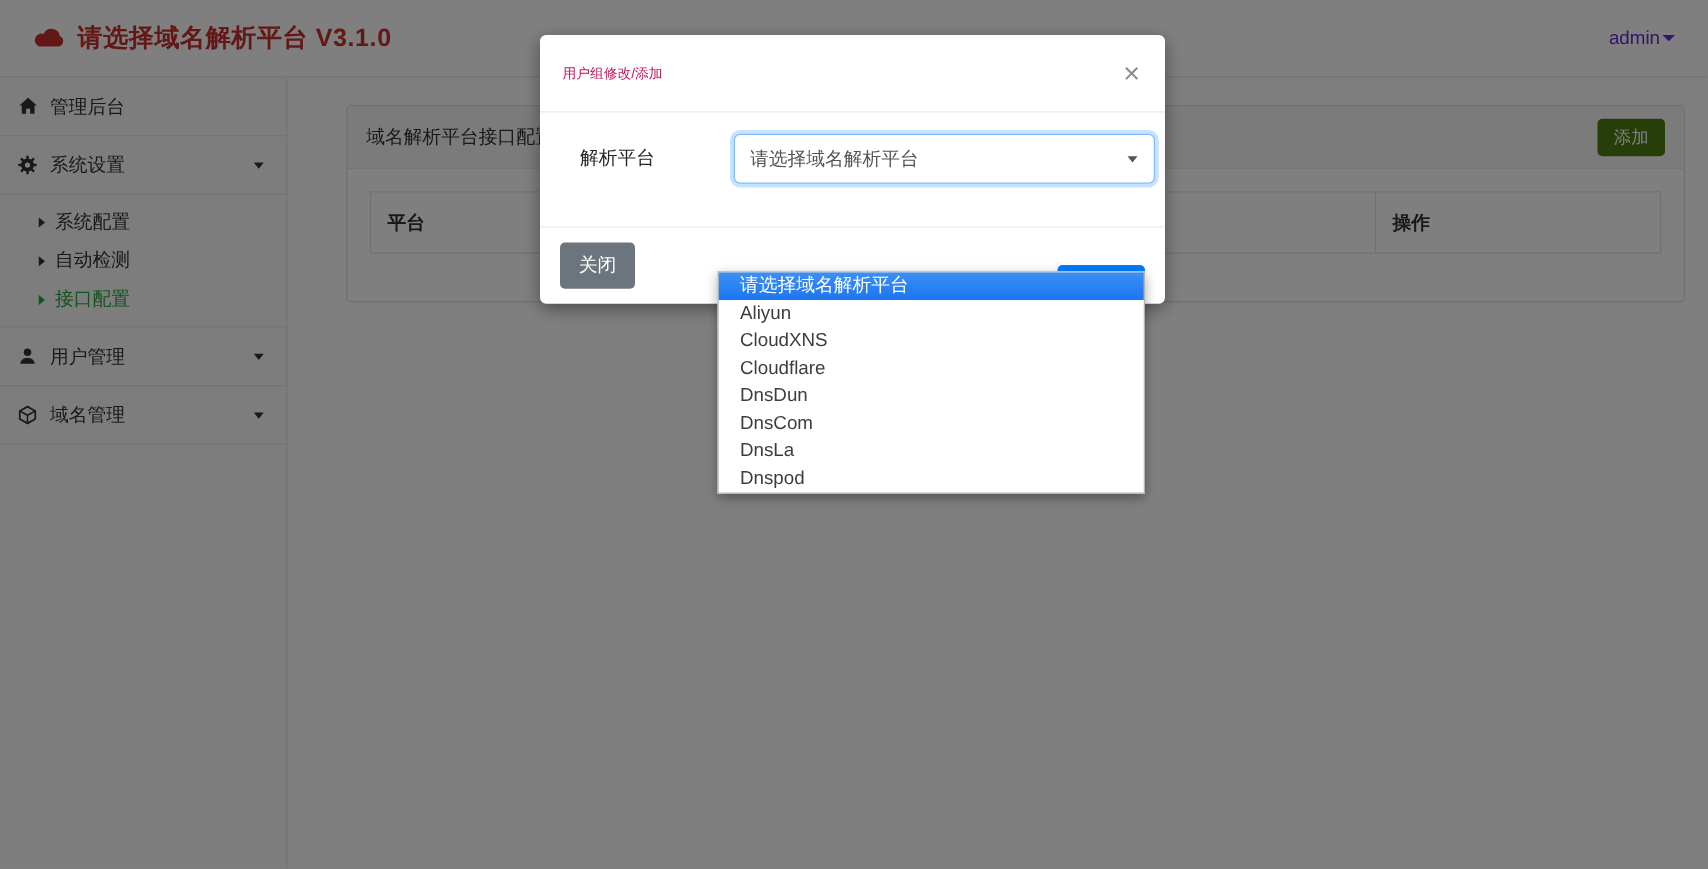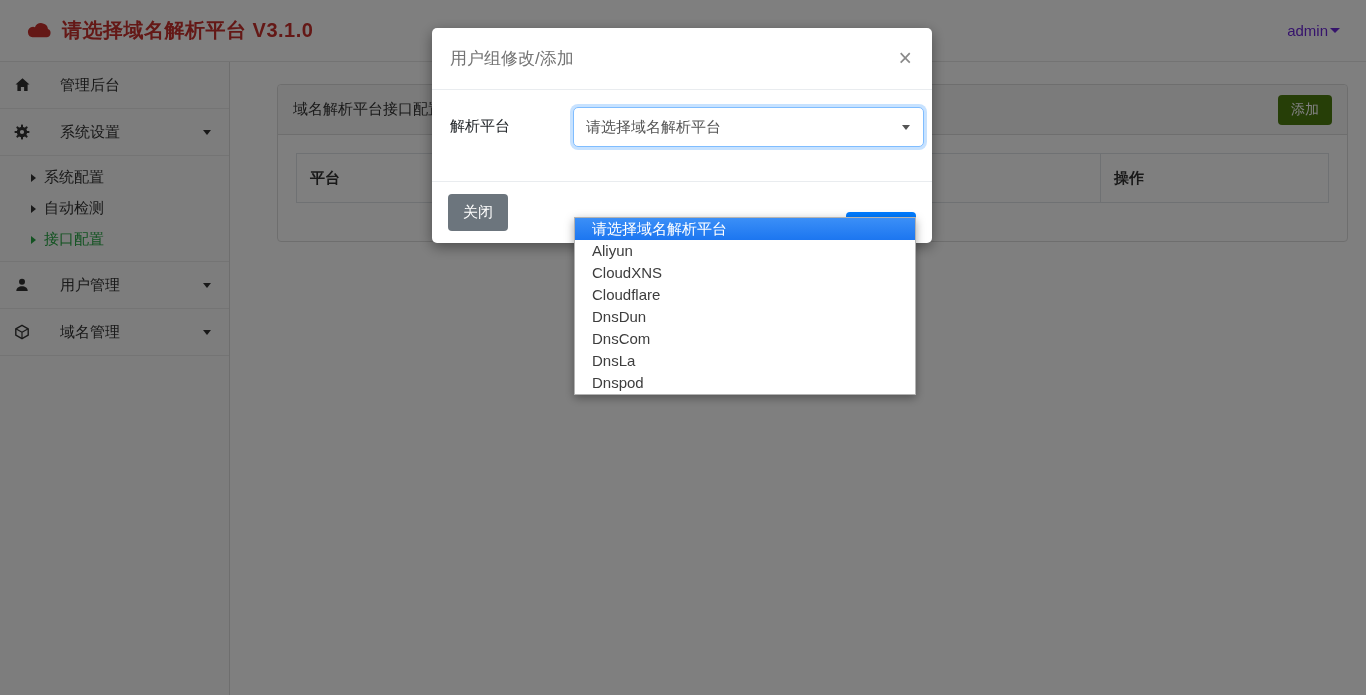--- a/index.html
+++ b/index.html
@@ -14,21 +14,21 @@
   .user-menu { display:flex; align-items:center; gap:2px; color:#6d28d9; font-size:15px; cursor:pointer; }
   .caret-down { width:0; height:0; border-left:5px solid transparent; border-right:5px solid transparent;
     border-top:5px solid currentColor; display:inline-block; }
 
   
   .page-body { display:flex; height:633px; }
   .sidebar { width:230px; background:#fafafa; border-right:1px solid #ddd; flex:none; }
   .side-item { display:flex; align-items:center; height:47px; padding:0 14px;
     font-size:15px; color:#333; border-bottom:1px solid #e8e8e8; cursor:pointer; }
   .side-item .ico { width:17px; height:16px; margin-right:9px; flex:none; color:#333; }
-  .side-item .lbl { flex:1;margin-left:20px; }
+  .side-item .lbl { flex:1; }
   .side-item .caret-down { border-left-width:4px; border-right-width:4px; border-top-width:5px; color:#333; margin-right:4px; }
   .submenu { border-bottom:1px solid #e8e8e8; padding:6px 0; }
   .sub-item { display:flex; align-items:center; height:31px; padding-left:31px;
     font-size:15px; color:#333; cursor:pointer; }
   .caret-right { width:0; height:0; border-top:4px solid transparent; border-bottom:4px solid transparent;
     border-left:5px solid currentColor; display:inline-block; margin-right:8px; }
   .sub-item.active { color:#28a745; }
 
   .content { flex:1; padding:22px 18px 0 47px; background:#fff; }
   .panel { border:1px solid #ddd; border-radius:4px; background:#fff; }
@@ -43,23 +43,23 @@
   .th { display:flex; align-items:center; padding-left:13px; font-size:15px; font-weight:bold; color:#333; }
   .th-platform { width:804px; border-right:1px solid #dee2e6; }
   .th-action { flex:1; }
 
   
   .backdrop { position:fixed; left:0; top:0; right:0; bottom:0; background:rgba(0,0,0,.5); z-index:50; }
   .modal { position:fixed; left:432px; top:28px; width:500px; z-index:60;
     background:#fff; border-radius:5px; box-shadow:0 4px 14px rgba(0,0,0,.4); }
   .modal-header { height:62px; display:flex; align-items:center; justify-content:space-between;
     padding:0 18px; border-bottom:1px solid #e9ecef; }
-  .modal-title { font-size:17px; color:#737373; }
+  .modal-title { font-size:11px; color:#be185d; }
   .modal-close { font-size:23px; line-height:1; color:#8a8a8a; background:none; border:none; cursor:pointer; padding:0 2px; }
-  .modal-body { display:flex; height:91px; padding:17px 8px 0 18px; }
+  .modal-body { display:flex; height:91px; padding:17px 8px 0 18px;margin-left:14px; }
   .field-label { width:123px; flex:none; font-size:15px; color:#212529; padding-top:10px; }
   .select-box { position:relative; flex:1; height:40px; background:#fff;
     border:1px solid #80bdff; border-radius:5px; box-shadow:0 0 0 3px rgba(0,123,255,.22);
     display:flex; align-items:center; padding:0 26px 0 12px; font-size:15px; color:#555; cursor:pointer; }
   .select-caret { position:absolute; right:13px; top:17px; width:0; height:0;
     border-left:4px solid transparent; border-right:4px solid transparent; border-top:5px solid #555; }
   .modal-footer { height:62px; border-top:1px solid #e9ecef; display:flex; align-items:center;
     justify-content:space-between; gap:9px; padding:0 16px; }
   .btn-secondary { background:#6c757d; color:#fff; height:37px; padding:0 15px; font-size:15px; }
   .btn-primary { background:#007bff; color:#fff; height:37px; padding:0 15px; font-size:20px;margin-top:36px; }

